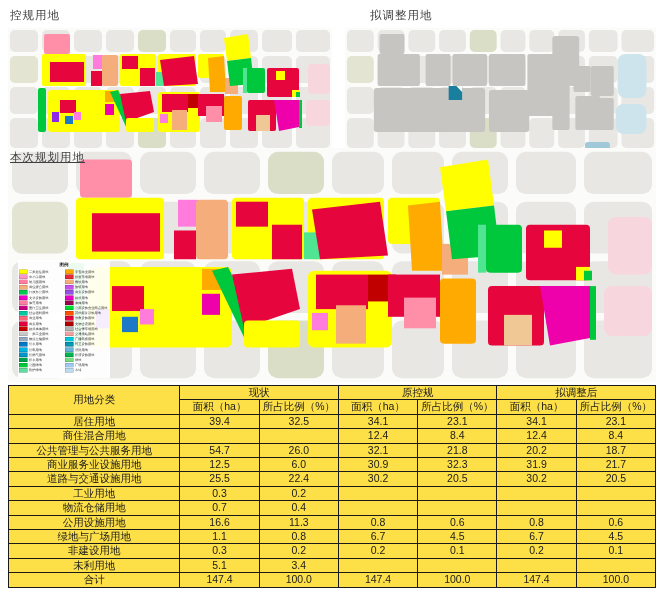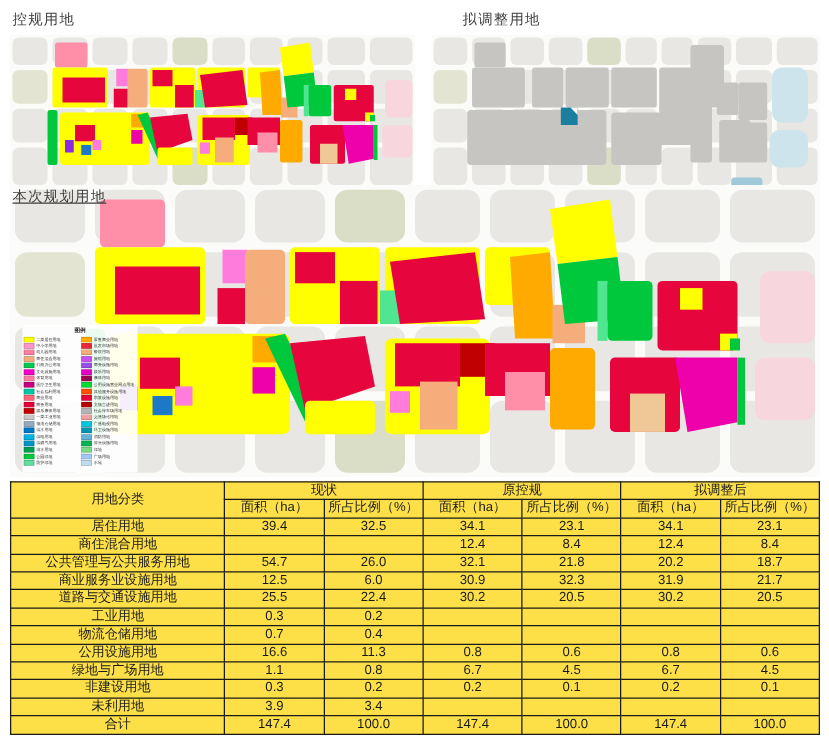--- a/index.html
+++ b/index.html
@@ -491,21 +491,21 @@
           <td>非建设用地</td>
           <td>0.3</td>
           <td>0.2</td>
           <td>0.2</td>
           <td>0.1</td>
           <td>0.2</td>
           <td>0.1</td>
         </tr>
         <tr>
           <td>未利用地</td>
-          <td>3.9</td>
+          <td>5.1</td>
           <td>3.4</td>
           <td></td>
           <td></td>
           <td></td>
           <td></td>
         </tr>
         <tr>
           <td>合计</td>
           <td>147.4</td>
           <td>100.0</td>

